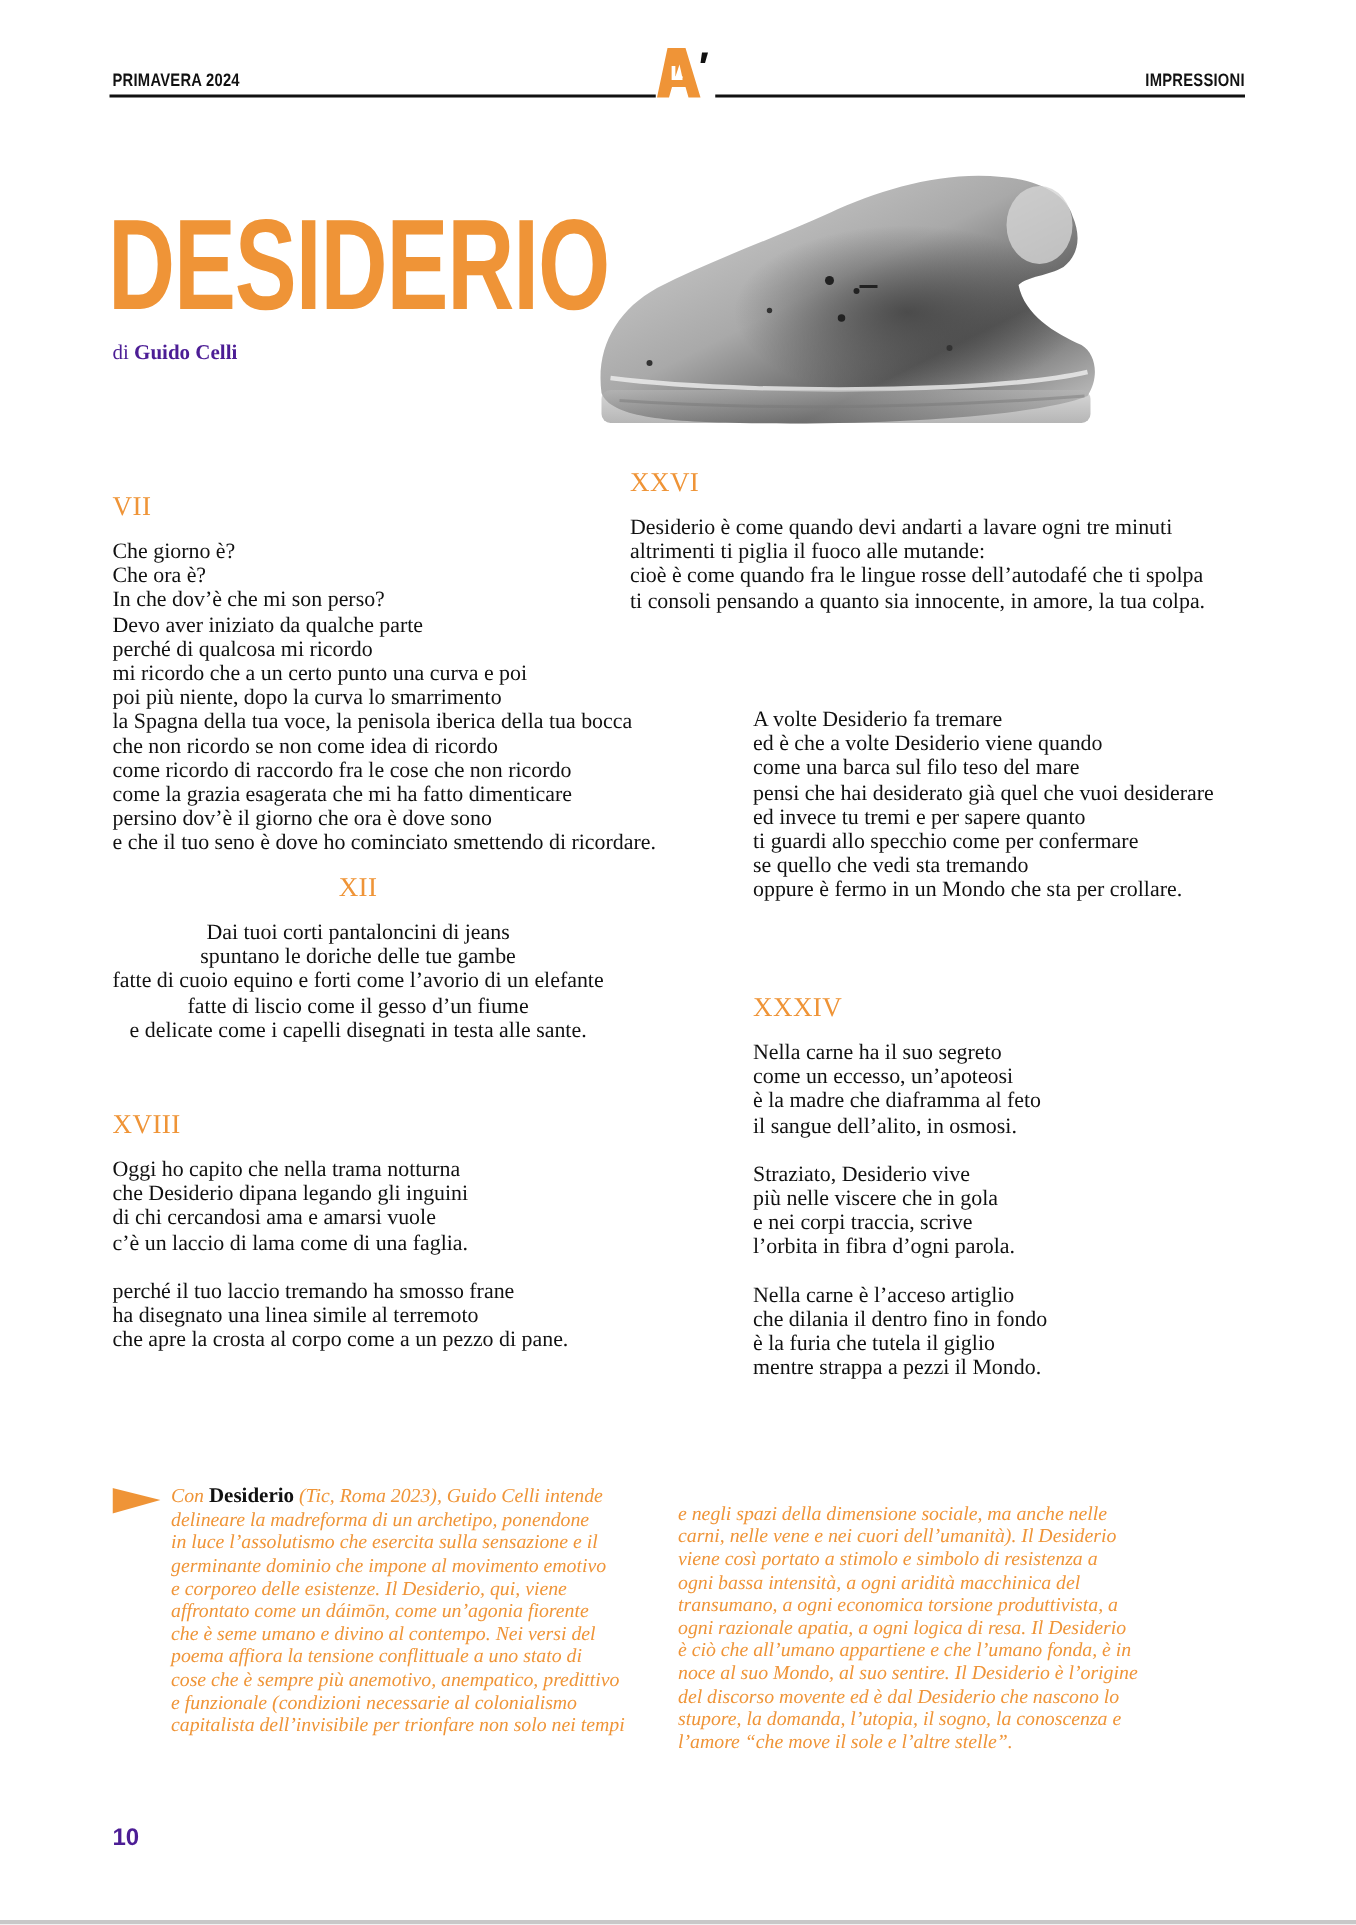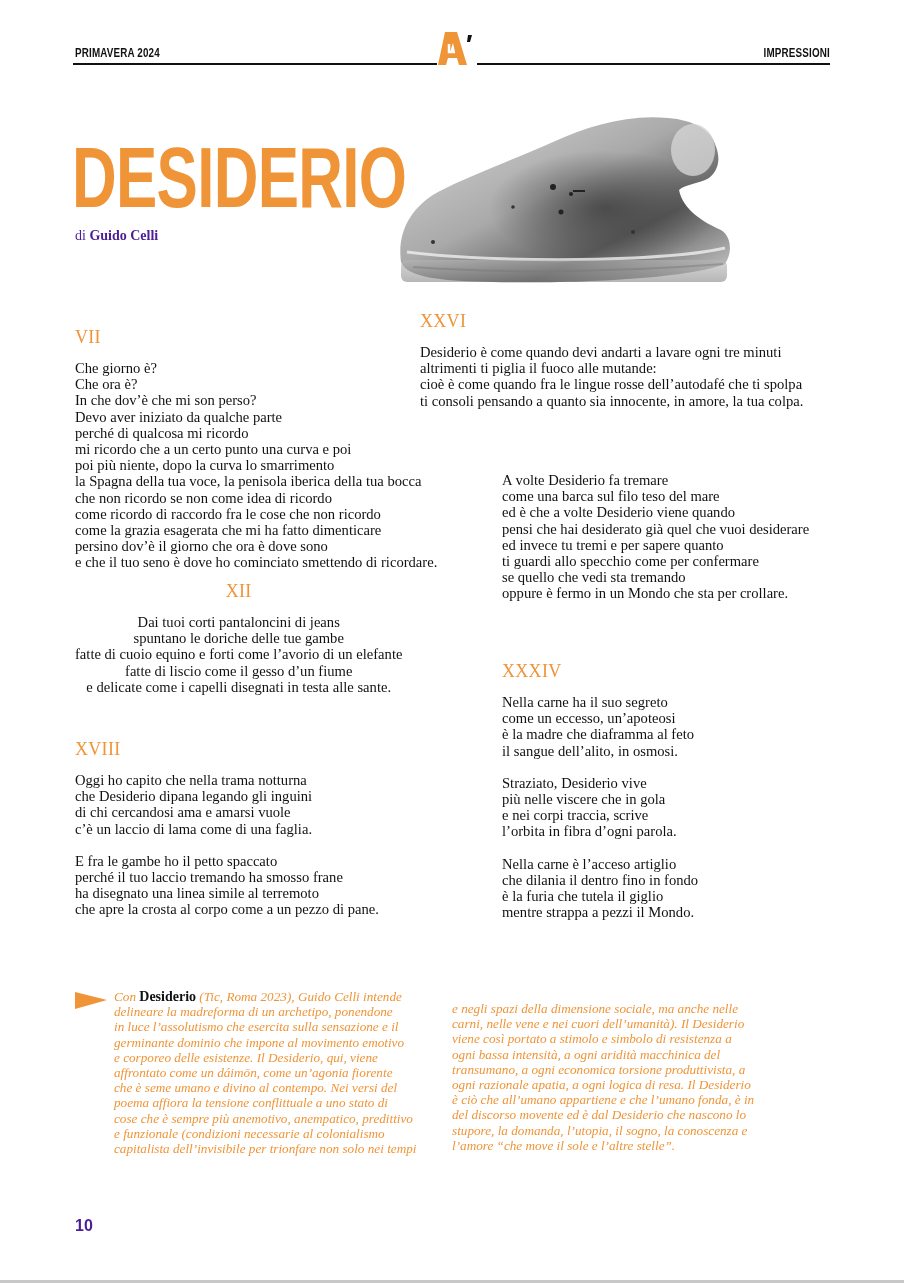--- a/index.html
+++ b/index.html
@@ -154,42 +154,41 @@
 
   <div class="poem" style="left:75px; top:741px;">
     <div class="num">XVIII</div>
     <div class="stanza">
       <div class="line">Oggi ho capito che nella trama notturna</div>
       <div class="line">che Desiderio dipana legando gli inguini</div>
       <div class="line">di chi cercandosi ama e amarsi vuole</div>
       <div class="line">c’è un laccio di lama come di una faglia.</div>
     </div>
     <div class="stanza">
-      <div class="line">E fra le gambe ho il petto spaccato</div>
       <div class="line">perché il tuo laccio tremando ha smosso frane</div>
       <div class="line">ha disegnato una linea simile al terremoto</div>
       <div class="line">che apre la crosta al corpo come a un pezzo di pane.</div>
     </div>
   </div>
 
   <div class="poem" style="left:420px; top:313px;">
     <div class="num">XXVI</div>
     <div class="stanza">
       <div class="line">Desiderio è come quando devi andarti a lavare ogni tre minuti</div>
       <div class="line">altrimenti ti piglia il fuoco alle mutande:</div>
       <div class="line">cioè è come quando fra le lingue rosse dell’autodafé che ti spolpa</div>
       <div class="line">ti consoli pensando a quanto sia innocente, in amore, la tua colpa.</div>
     </div>
   </div>
 
   <div class="poem" style="left:502px; top:472px;">
     <div class="stanza">
       <div class="line">A volte Desiderio fa tremare</div>
+      <div class="line">ed è che a volte Desiderio viene quando</div>
       <div class="line">come una barca sul filo teso del mare</div>
-      <div class="line">ed è che a volte Desiderio viene quando</div>
       <div class="line">pensi che hai desiderato già quel che vuoi desiderare</div>
       <div class="line">ed invece tu tremi e per sapere quanto</div>
       <div class="line">ti guardi allo specchio come per confermare</div>
       <div class="line">se quello che vedi sta tremando</div>
       <div class="line">oppure è fermo in un Mondo che sta per crollare.</div>
     </div>
   </div>
 
   <div class="poem" style="left:502px; top:663px;">
     <div class="num">XXXIV</div>
@@ -232,20 +231,21 @@
   </div>
 
   <div class="comm-col" style="left:452px;margin-top:12px;">
     <div class="line">e negli spazi della dimensione sociale, ma anche nelle</div>
     <div class="line">carni, nelle vene e nei cuori dell’umanità). Il Desiderio</div>
     <div class="line">viene così portato a stimolo e simbolo di resistenza a</div>
     <div class="line">ogni bassa intensità, a ogni aridità macchinica del</div>
     <div class="line">transumano, a ogni economica torsione produttivista, a</div>
     <div class="line">ogni razionale apatia, a ogni logica di resa. Il Desiderio</div>
     <div class="line">è ciò che all’umano appartiene e che l’umano fonda, è in</div>
+    <div class="line">noce al suo Mondo, al suo sentire. Il Desiderio è l’origine</div>
     <div class="line">del discorso movente ed è dal Desiderio che nascono lo</div>
     <div class="line">stupore, la domanda, l’utopia, il sogno, la conoscenza e</div>
     <div class="line">l’amore “che move il sole e l’altre stelle”.</div>
   </div>
 
   <div class="page-number">10</div>
 </div>
 <div class="page-bottom-edge"></div>
 
 </body></html>

